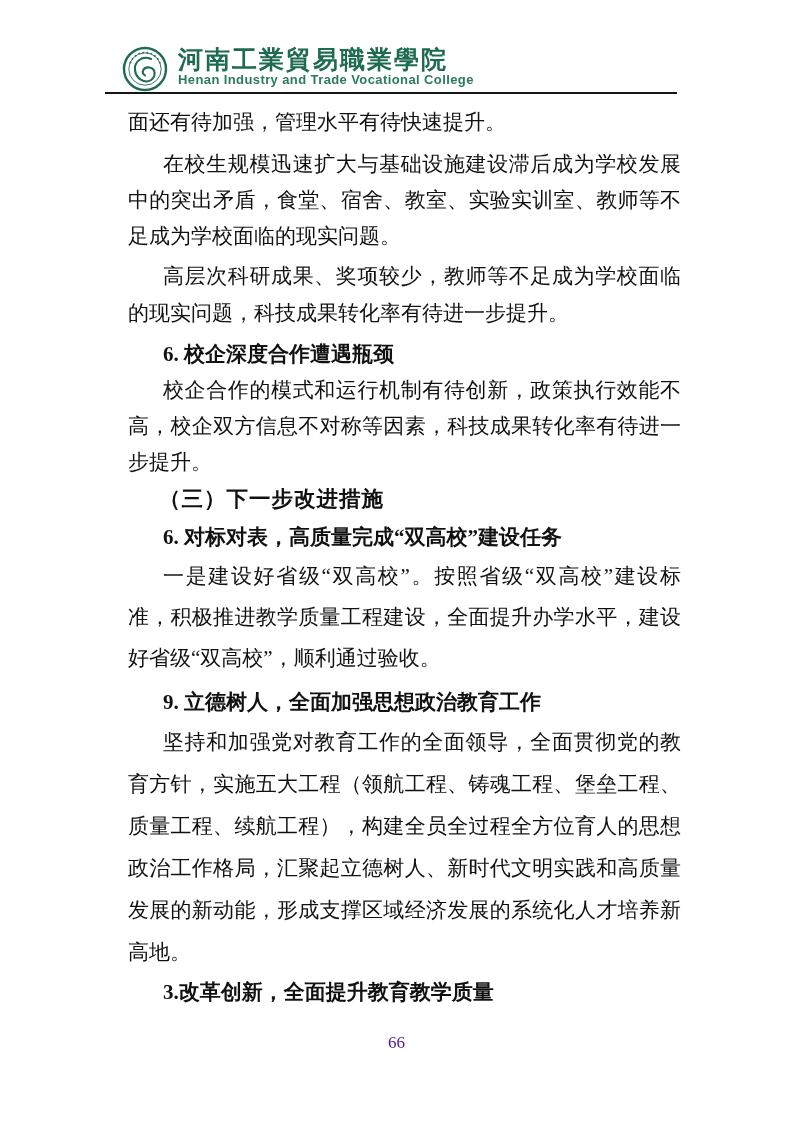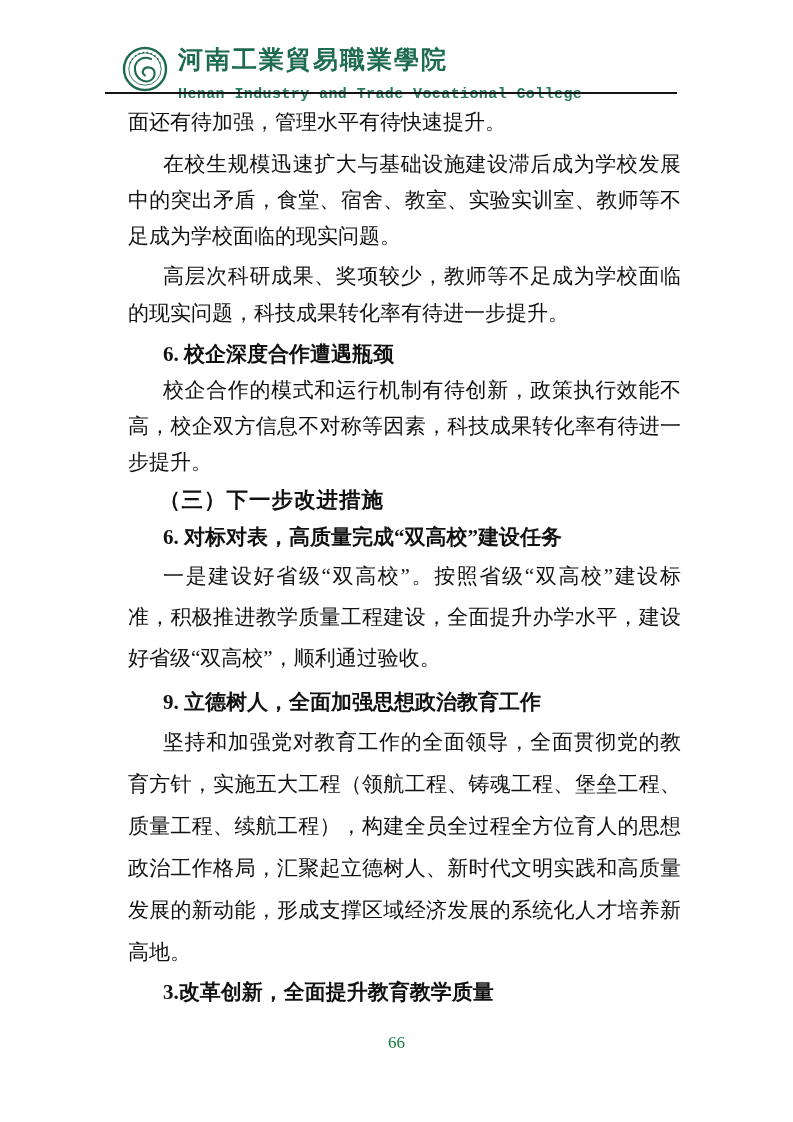--- a/index.html
+++ b/index.html
@@ -11,63 +11,63 @@
     font-family:"Liberation Serif","DejaVu Serif",serif;
     color:#111;
     overflow:hidden;
   }
   
   .header{
     position:absolute;top:46px;left:105px;right:105px;
     display:flex;align-items:flex-start;
   }
   .logo-wrap{width:46px;height:46px;margin-left:17px;flex:0 0 auto;}
-  .brand-text{margin-left:10px;display:flex;flex-direction:column;gap:15px;}
+  .brand-text{margin-left:10px;display:flex;flex-direction:column;}
   .brand-title{
     font-size:25px;line-height:28px;font-weight:bold;
     letter-spacing:2px;color:#1e6b52;
     font-family:"Liberation Serif","DejaVu Serif",serif;
   }
   .brand-subtitle{
-    font-size:15px;line-height:12px;font-weight:bold;
+    font-size:13px;line-height:12px;font-weight:bold;
     letter-spacing:.4px;color:#2b7a5e;
-    font-family:Liberation Mono, monospace;
+    font-family:Liberation Sans, sans-serif;
   }
   .header-rule{
     position:absolute;top:92px;left:105px;width:572px;height:0;
     border-top:2.5px solid #151515;
   }
   
   .content{
     position:absolute;top:104px;left:128px;width:553px;
     font-size:21px;
     text-align:justify;
     text-justify:inter-character;
   }
   .blk{margin:0;}
   .para{text-indent:35px;}
   .para.noindent{text-indent:0;}
   .head{font-weight:bold;padding-left:35px;text-indent:0;}
   .head2{
     font-weight:bold;padding-left:31px;text-indent:0;
-    font-family:Liberation Sans, sans-serif;
+    font-family:Liberation Mono, monospace;
     font-size:21.5px;letter-spacing:1px;
   }
   .lh36{line-height:36px}
   .lh37{line-height:37px}
   .lh38{line-height:38px}
   .lh41{line-height:41px}
   .lh42{line-height:42px}
   .mt2{margin-top:2px}
   .mt4{margin-top:4px}
   .mt6{margin-top:6px}
   
   .footer{
     position:absolute;left:0;right:0;top:1032px;
-    text-align:center;font-size:17px;line-height:22px;color:#15803d;
+    text-align:center;font-size:17px;line-height:22px;color:#4c1d95;
   }
 </style>
 </head>
 <body>
 
 <div class="page">
 
   <div class="header">
     <div class="logo-wrap">
       <svg width="46" height="46" viewBox="0 0 46 46" aria-hidden="true">

